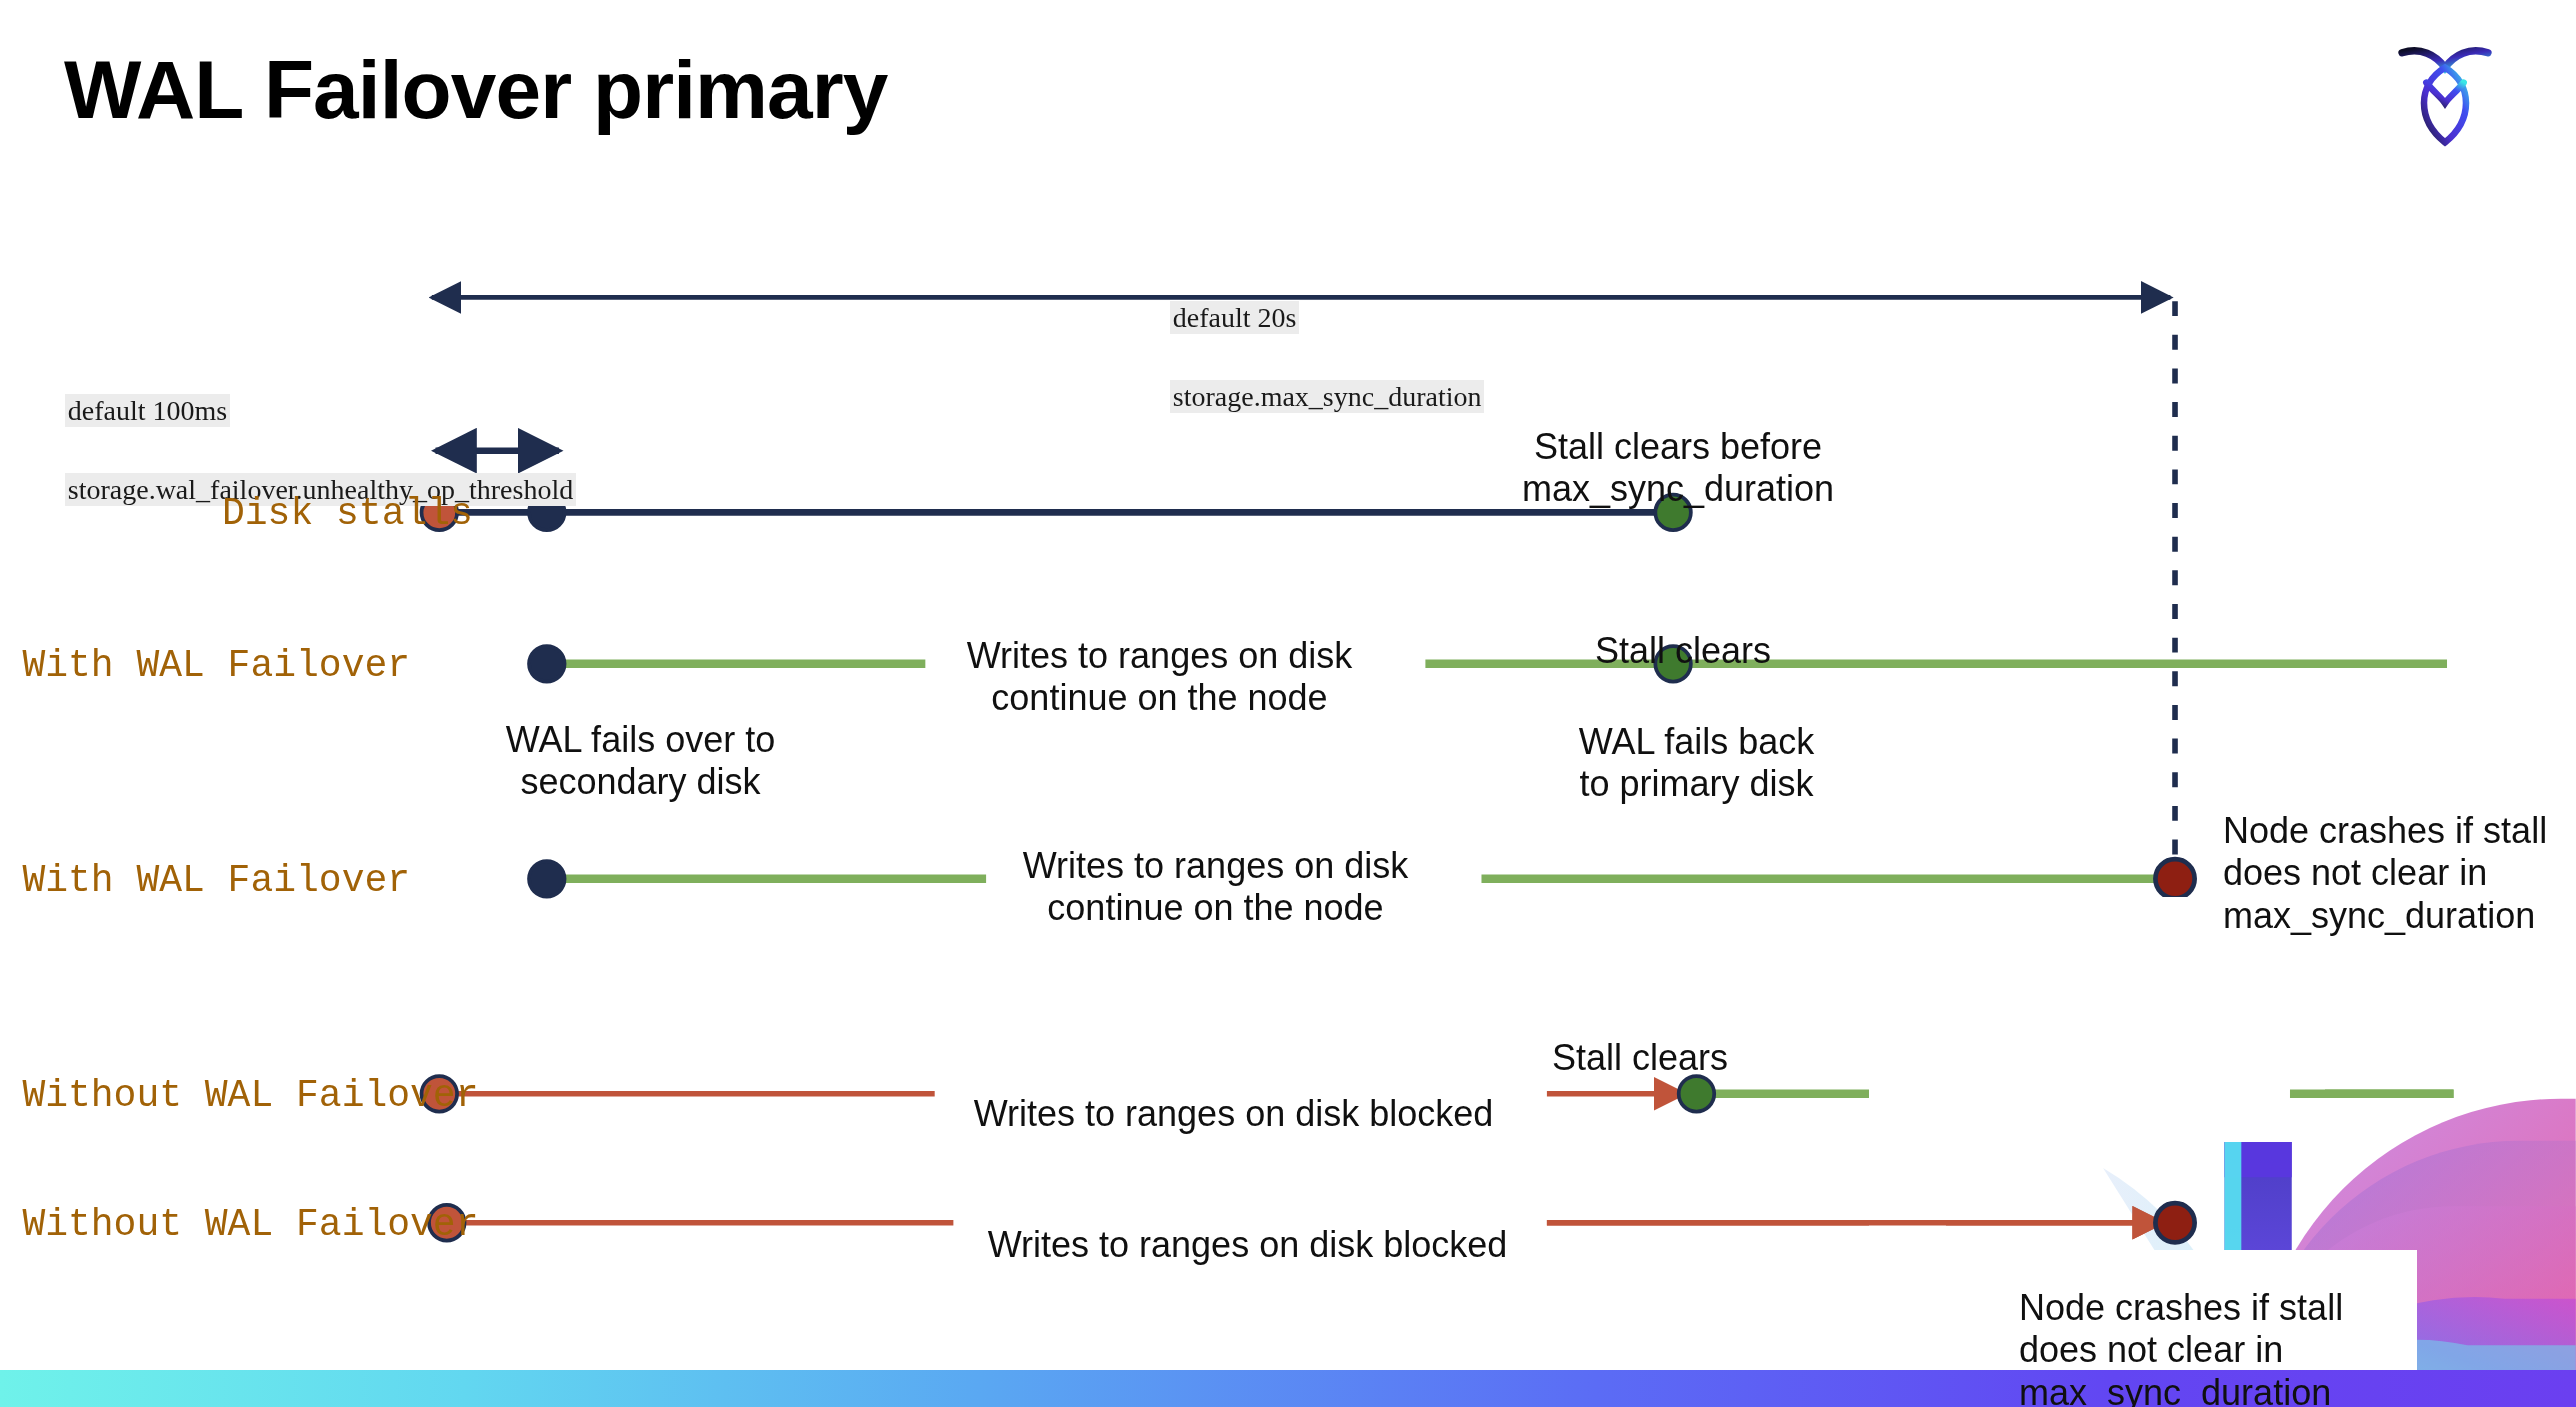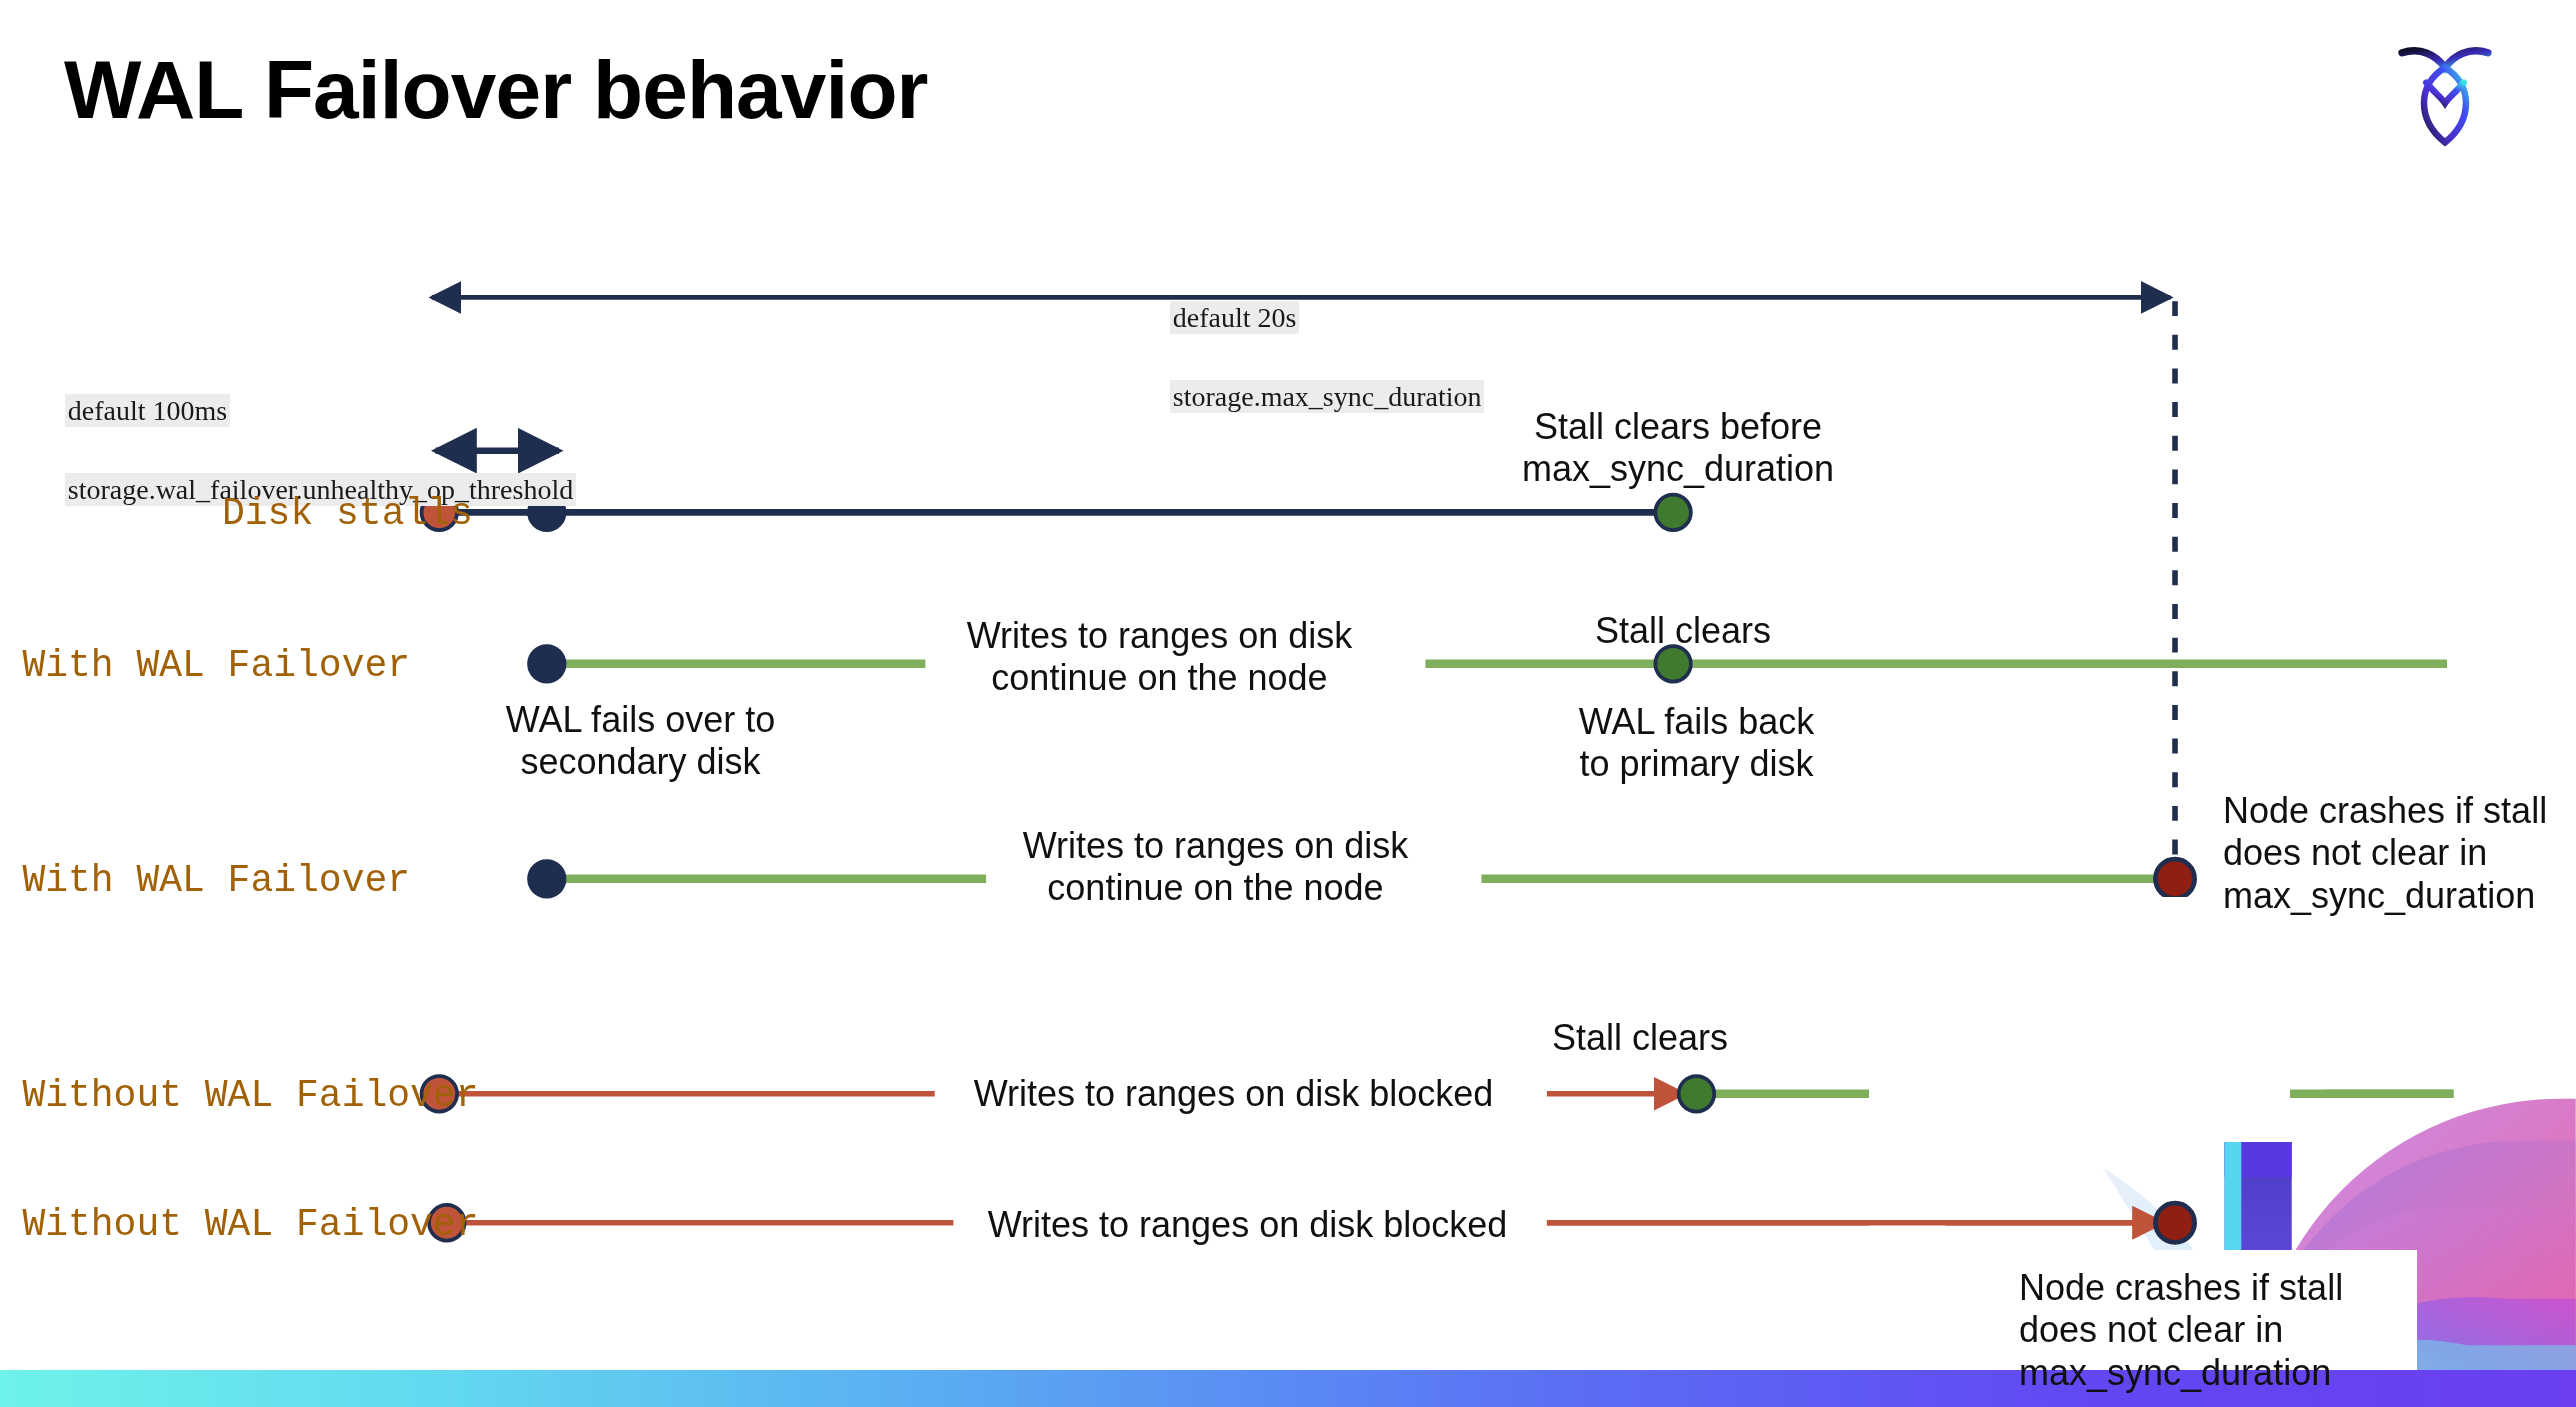--- a/index.html
+++ b/index.html
@@ -31,20 +31,21 @@
     white-space:pre;
   }
   .code-label span{background:#ececec;padding:0.9px 2.8px;}
 
   
   .ann{
     position:absolute;color:#101010;
     font-size:36px;line-height:1.18;
     font-family:"Liberation Sans", sans-serif;
     white-space:pre-line;
+    margin-top:20px;
   }
   .ann.center{text-align:center;}
   .ann.left{text-align:left;}
 
   
   .rowlabel{
     position:absolute;color:#a16207;
     font-size:38px;line-height:1.1;
     font-family:Liberation Mono, monospace;
     white-space:nowrap;
@@ -64,21 +65,21 @@
   .deco svg{display:block;}
 
   
   .maskbox{position:absolute;background:#ffffff;}
 </style>
 </head>
 <body>
 
 <div id="slide">
 
-  <div class="title">WAL Failover behavior</div>
+  <div class="title">WAL Failover primary</div>
 
   <div class="logo">
     <svg viewBox="0 0 120 130" width="112" height="122" aria-hidden="true">
       <defs>
         <linearGradient id="lg1" x1="0" y1="1" x2="1" y2="0">
           <stop offset="0%" stop-color="#1b1b3a"></stop>
           <stop offset="35%" stop-color="#4b2fd0"></stop>
           <stop offset="70%" stop-color="#3f4ef0"></stop>
           <stop offset="100%" stop-color="#39e6e6"></stop>
         </linearGradient>

